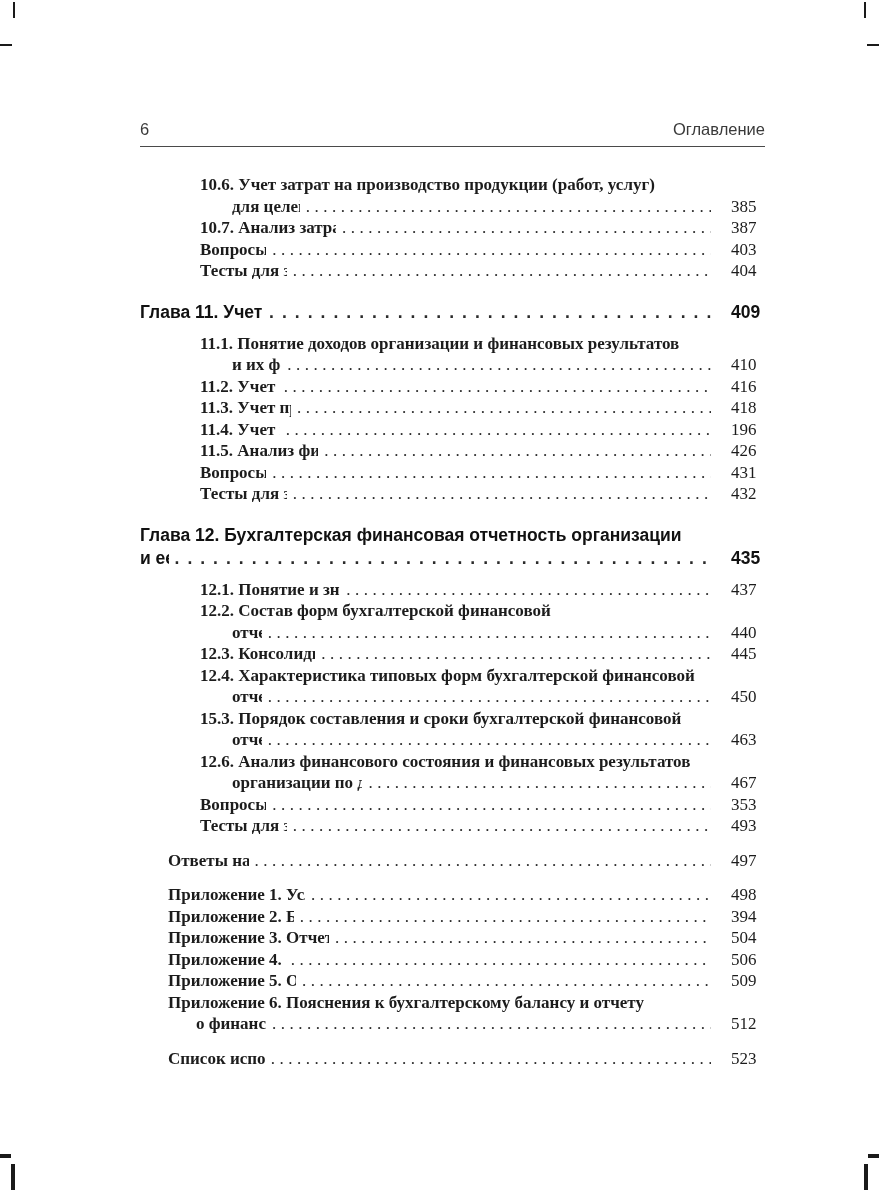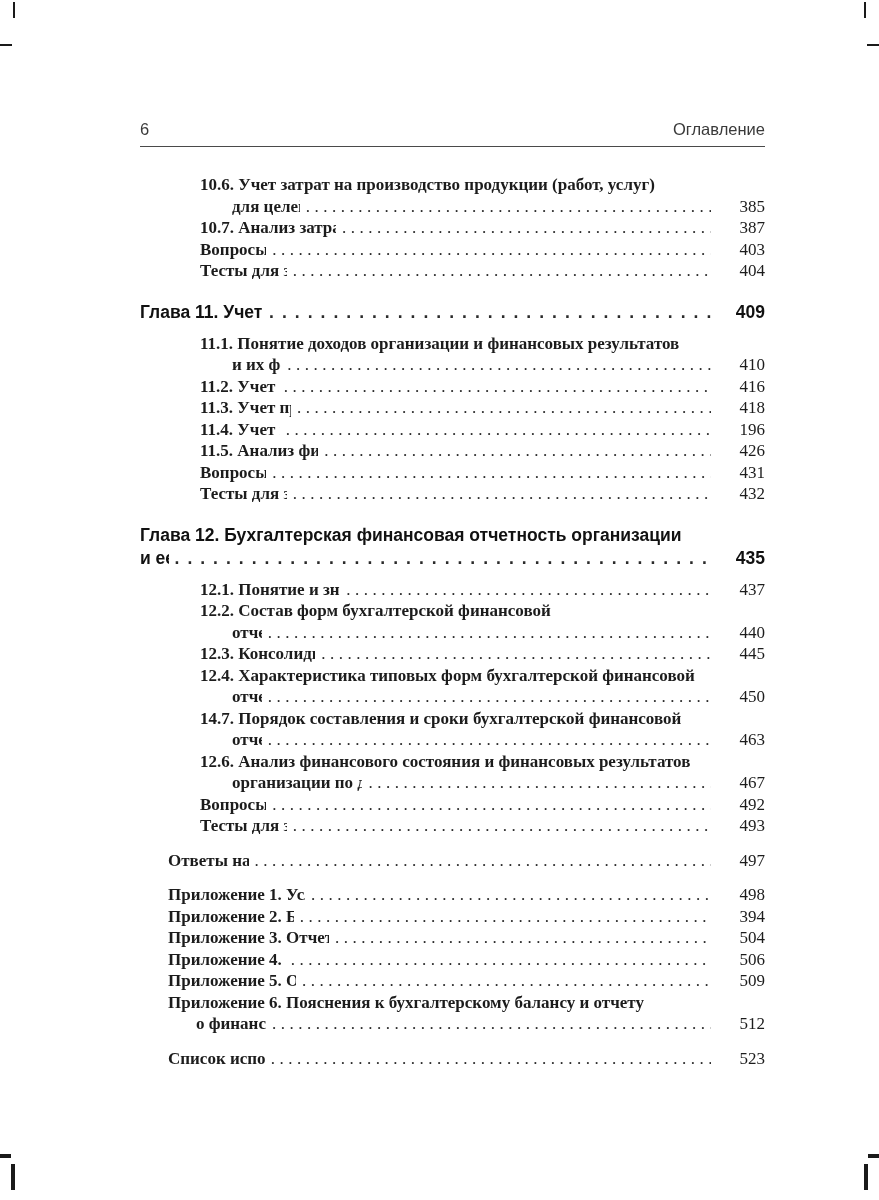--- a/index.html
+++ b/index.html
@@ -63,21 +63,20 @@
     min-width: 0;
   }
   .leader::after {
     content: "...................................................................................................................................................";
     letter-spacing: 4.5px;
     color: #2a2a2a;
   }
   .pg {
     flex: 0 0 auto;
     min-width: 34px;
-    text-align: right;
     margin-left: 16px;
   }
 
   .entry.chapter {
     font-family: "Liberation Sans", sans-serif;
     font-weight: bold;
     font-size: 17.5px;
     color: #111111;
     margin-top: 19px;
     margin-bottom: 9px;
@@ -235,21 +234,21 @@
           <span class="txt">12.4. Характеристика типовых форм бухгалтерской финансовой</span>
         </div>
         <div class="row ind-subcont">
           <span class="txt">отчетности</span>
           <span class="leader"></span>
           <span class="pg">450</span>
         </div>
       </div>
       <div class="entry sub">
         <div class="row ind-sub">
-          <span class="txt">14.7. Порядок составления и сроки бухгалтерской финансовой</span>
+          <span class="txt">15.3. Порядок составления и сроки бухгалтерской финансовой</span>
         </div>
         <div class="row ind-subcont">
           <span class="txt">отчетности</span>
           <span class="leader"></span>
           <span class="pg">463</span>
         </div>
       </div>
       <div class="entry sub">
         <div class="row ind-sub">
           <span class="txt">12.6. Анализ финансового состояния и финансовых результатов</span>
@@ -257,21 +256,21 @@
         <div class="row ind-subcont">
           <span class="txt">организации по данным бухгалтерской финансовой отчетности</span>
           <span class="leader"></span>
           <span class="pg">467</span>
         </div>
       </div>
       <div class="entry sub">
         <div class="row ind-sub">
           <span class="txt">Вопросы для обсуждения</span>
           <span class="leader"></span>
-          <span class="pg">492</span>
+          <span class="pg">353</span>
         </div>
       </div>
       <div class="entry sub">
         <div class="row ind-sub">
           <span class="txt">Тесты для закрепления материала</span>
           <span class="leader"></span>
           <span class="pg">493</span>
         </div>
       </div>
       <div class="entry top gap">

